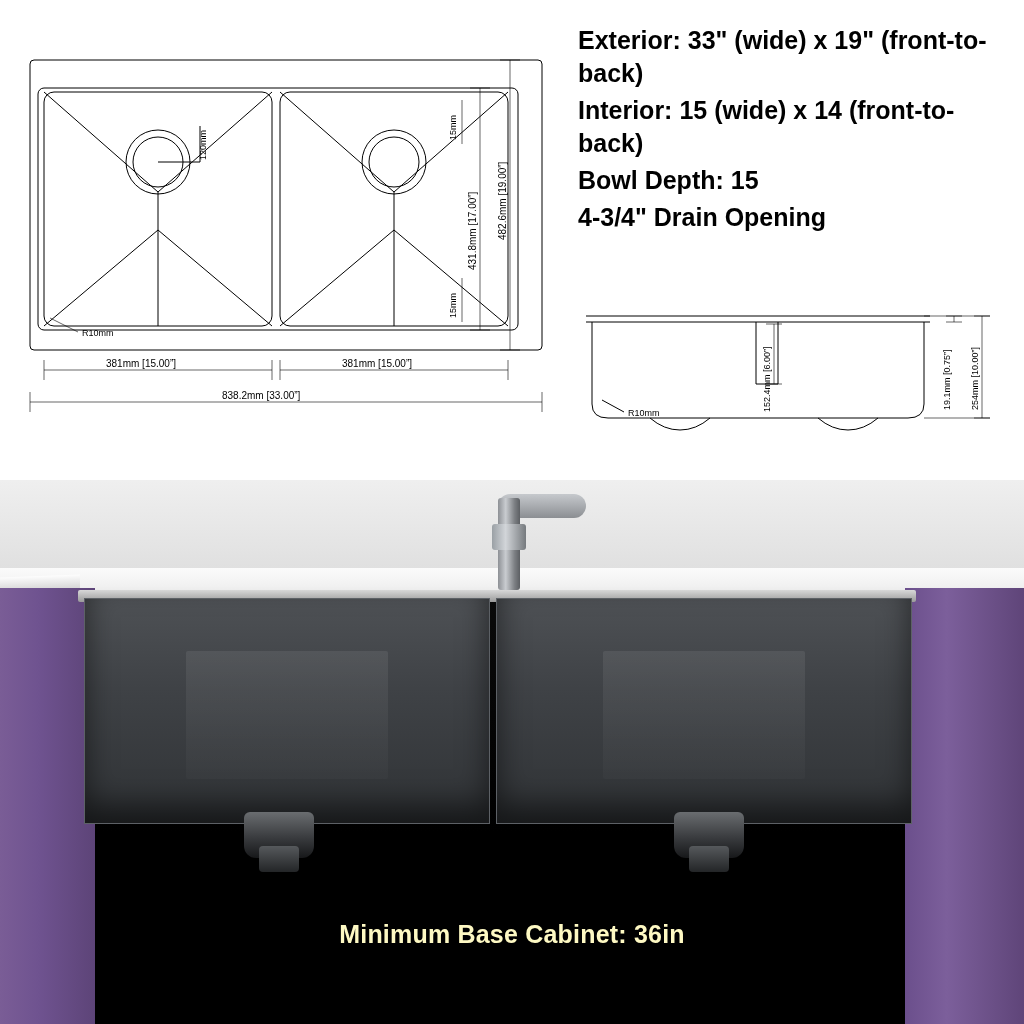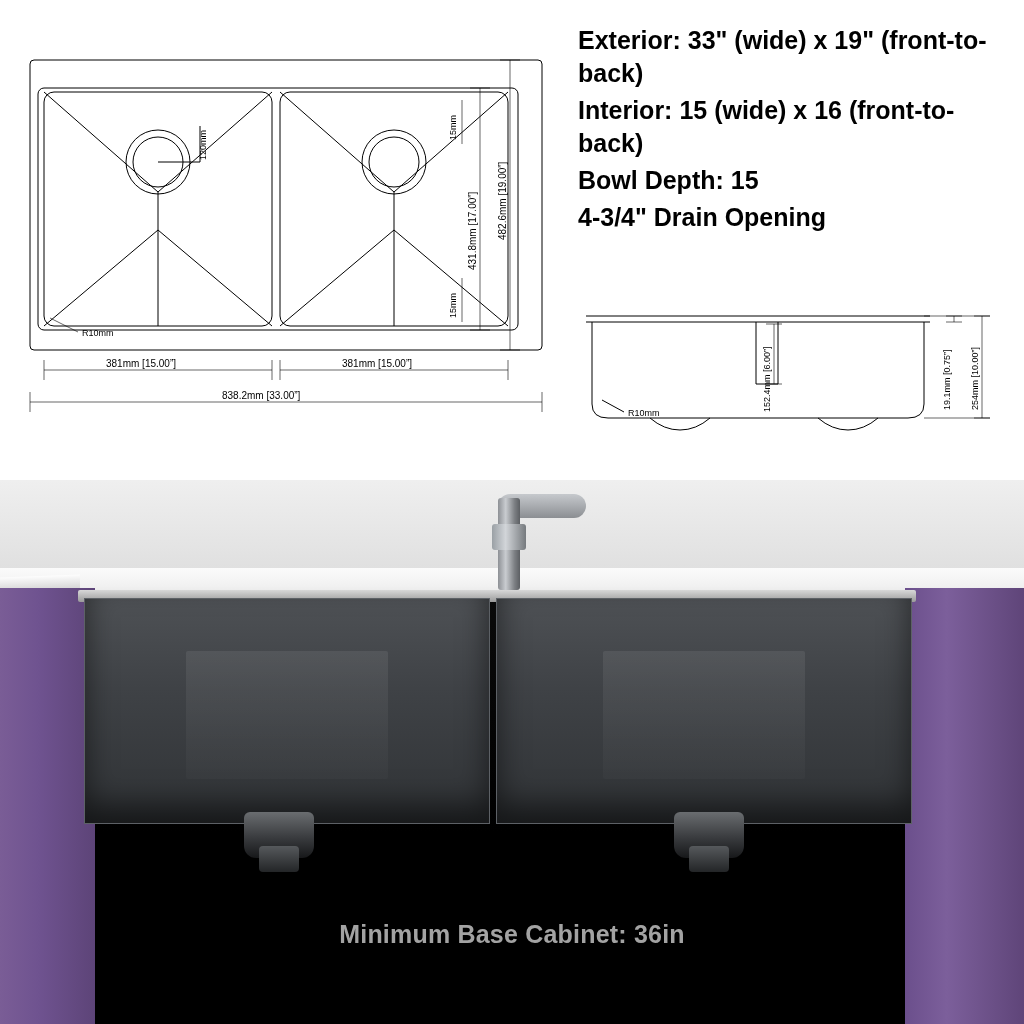--- a/index.html
+++ b/index.html
@@ -112,39 +112,39 @@
     border-radius:12px;
   }
   .faucet-joint{
     position:absolute;left:492px;top:44px;width:34px;height:26px;
     background:linear-gradient(90deg,#9aa0a5,#d2d5d9 40%,#767a7e);
     border-radius:3px;
   }
   
   #photo-caption{
     position:absolute;left:0;top:440px;width:1024px;text-align:center;
-    color:#a3a3a3;font-weight:bold;font-size:25px;letter-spacing:0.2px;
+    color:#fef9c3;font-weight:bold;font-size:25px;letter-spacing:0.2px;
     text-shadow:0 1px 3px rgba(0,0,0,0.8);
   }
   
   .section-divider{
     position:absolute;left:0;top:478px;width:1024px;height:2px;background:#ffffff;
   }
   
   .dim-text{font-family:"Liberation Sans", sans-serif;font-size:10px;fill:#000;}
   .dim-text-sm{font-family:"Liberation Sans", sans-serif;font-size:9px;fill:#000;}
 </style>
 </head>
 <body>
 
 <div id="top-section">
 
   <div id="spec-text">
     <div class="spec-line">Exterior: 33" (wide) x 19" (front-to-back)</div>
-    <div class="spec-line">Interior: 15 (wide) x 16 (front-to-back)</div>
+    <div class="spec-line">Interior: 15 (wide) x 14 (front-to-back)</div>
     <div class="spec-line">Bowl Depth: 15</div>
     <div class="spec-line">4-3/4" Drain Opening</div>
   </div>
 
   <div id="plan-view">
     <svg width="560" height="400" viewBox="0 0 560 400" xmlns="http://www.w3.org/2000/svg">
       <g fill="none" stroke="#000" stroke-width="1">
 
         <rect x="20" y="20" width="512" height="290" rx="4" ry="4"></rect>
 

